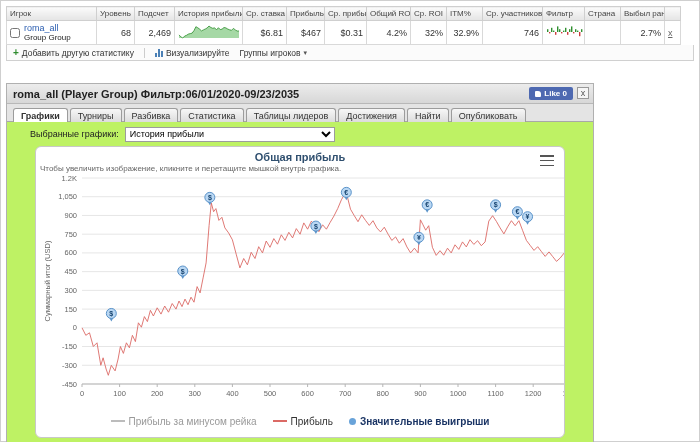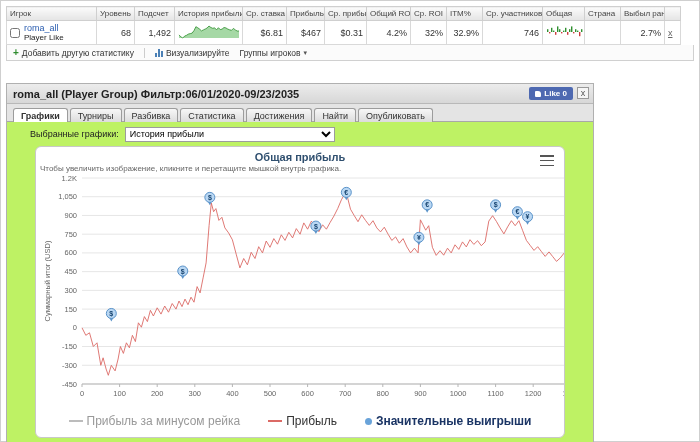--- a/index.html
+++ b/index.html
@@ -56,21 +56,21 @@
 
   .chart-card { position:relative; margin:2px 28px 0 28px; height:292px; background:#fff;
     border:1px solid #c8c8c8; border-radius:6px; padding:4px; overflow:hidden; }
   .chart-title { text-align:center; font-size:11px; font-weight:bold; color:#2f4f6f; height:13px; }
   .chart-subtitle { font-size:8px; color:#666; height:10px; }
   .hamburger { position:absolute; top:8px; right:10px; width:14px; height:11px; cursor:pointer;
     display:flex; flex-direction:column; justify-content:space-between; }
   .hamburger i { display:block; height:1.5px; background:#555; }
   svg.main-chart { display:block; }
 
-  .chart-legend { display:flex; justify-content:center; align-items:center; gap:28px; font-size:12px; color:#333; height:14px; }
+  .chart-legend { display:flex; justify-content:center; align-items:center; gap:16px; font-size:10px; color:#333; height:14px; }
   .legend-item { display:inline-flex; align-items:center; gap:4px; cursor:pointer; }
   .legend-item.muted { color:#999; }
   .legend-item.bold { font-weight:bold; color:#1a3464; }
   .sw-line { display:inline-block; width:14px; height:2px; }
   .sw-dot { display:inline-block; width:7px; height:7px; border-radius:50%; }
 </style>
 </head>
 <body>
 
 <div class="page">
@@ -100,39 +100,39 @@
           <th>Уровень</th>
           <th>Подсчет</th>
           <th>История прибыли</th>
           <th>Ср. ставка</th>
           <th>Прибыль</th>
           <th>Ср. прибыль</th>
           <th>Общий ROI</th>
           <th>Ср. ROI</th>
           <th>ITM%</th>
           <th>Ср. участников</th>
-          <th>Общая</th>
+          <th>Фильтр</th>
           <th>Страна</th>
           <th>Выбыл рано</th>
           <th></th>
         </tr>
       </thead>
       <tbody>
         <tr>
           <td>
             <div class="player-cell">
               <input type="checkbox" style="">
               <div class="pname">
                 <a>roma_all</a>
-                <div class="psub">Player Like</div>
+                <div class="psub">Group Group</div>
               </div>
             </div>
           </td>
           <td class="num">68</td>
-          <td class="num">1,492</td>
+          <td class="num">2,469</td>
           <td>
             <svg width="62" height="14">
                 <polygon points="1.0,9.9 2.9,11.9 4.8,13.0 6.6,11.1 8.5,10.3 10.4,9.1 12.3,8.6 14.1,8.1 16.0,5.6 17.9,1.7 19.8,2.8 21.6,4.1 23.5,5.9 25.4,4.9 27.3,4.0 29.1,3.0 31.0,1.0 32.9,2.5 34.8,3.3 36.6,2.8 38.5,4.9 40.4,2.7 42.3,4.6 44.1,4.1 46.0,2.5 47.9,2.9 49.8,4.1 51.6,4.8 53.5,5.3 55.4,3.4 57.3,4.9 59.1,6.0 61.0,6.0 61,13 1,13" fill="#a5d8a5"></polygon>
                 <polyline points="1.0,9.9 2.9,11.9 4.8,13.0 6.6,11.1 8.5,10.3 10.4,9.1 12.3,8.6 14.1,8.1 16.0,5.6 17.9,1.7 19.8,2.8 21.6,4.1 23.5,5.9 25.4,4.9 27.3,4.0 29.1,3.0 31.0,1.0 32.9,2.5 34.8,3.3 36.6,2.8 38.5,4.9 40.4,2.7 42.3,4.6 44.1,4.1 46.0,2.5 47.9,2.9 49.8,4.1 51.6,4.8 53.5,5.3 55.4,3.4 57.3,4.9 59.1,6.0 61.0,6.0" fill="none" stroke="#2f8f2f" stroke-width="0.8"></polyline>
               </svg>
           </td>
           <td class="num">$6.81</td>
           <td class="num">$467</td>
           <td class="num">$0.31</td>
           <td class="num">4.2%</td>
@@ -198,20 +198,21 @@
         <span>Like 0</span>
       </span>
       <span class="close-btn">x</span>
     </div>
 
     <div class="tabs">
       <span class="tab active">Графики</span>
       <span class="tab">Турниры</span>
       <span class="tab">Разбивка</span>
       <span class="tab">Статистика</span>
+      <span class="tab">Таблицы лидеров</span>
       <span class="tab">Достижения</span>
       <span class="tab">Найти</span>
       <span class="tab">Опубликовать</span>
     </div>
 
     <div class="panel-body">
       <div class="graph-select-row">
         <span class="gs-label">Выбранные графики:</span>
         <select>
           <option>История прибыли</option>

